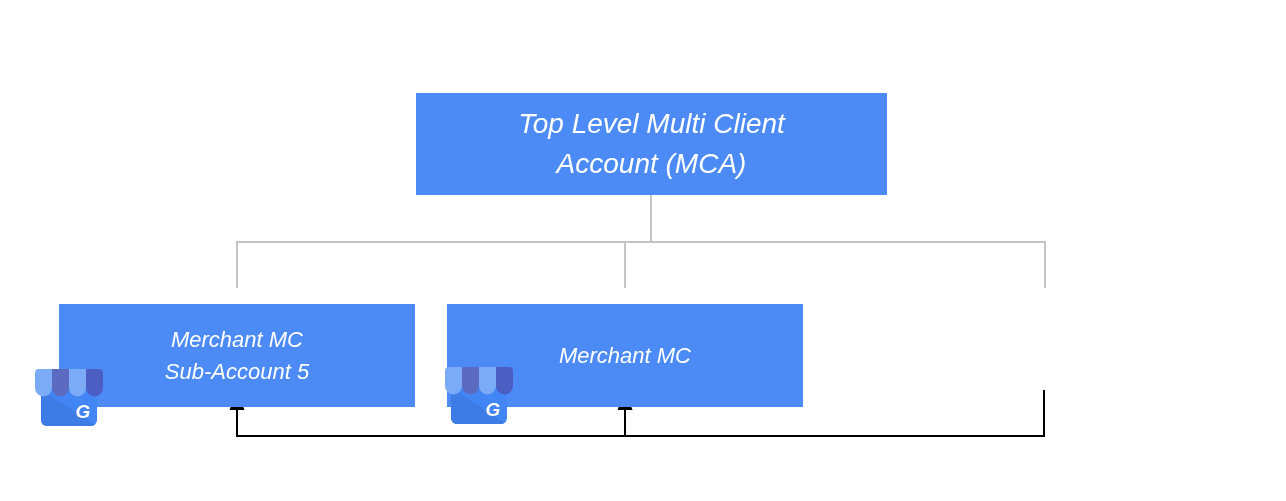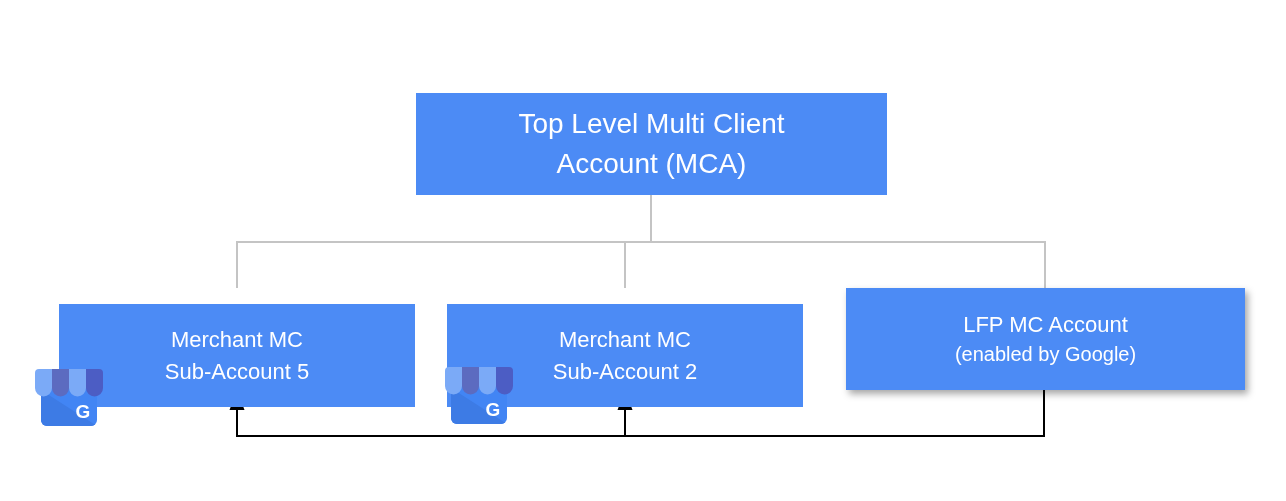--- a/index.html
+++ b/index.html
@@ -3,20 +3,21 @@
 <meta charset="utf-8">
 <style>
   html, body { margin: 0; padding: 0; background: #ffffff; }
   .canvas {
     position: relative;
     width: 1286px;
     height: 495px;
     background: #ffffff;
     overflow: hidden;
     font-family: "Liberation Sans", sans-serif;
+    font-style: italic;
   }
   .connectors {
     position: absolute;
     left: 0; top: 0;
     width: 1286px; height: 501px;
     pointer-events: none;
   }
   .tree-line {
     fill: none;
     stroke: var(--tree-line, #C4C4C4);
@@ -85,27 +86,22 @@
     <div class="l l2">Account (MCA)</div>
   </div>
 
   <div class="node node-sub node-sub1">
     <div class="l l1">Merchant MC</div>
     <div class="l l2">Sub-Account 5</div>
   </div>
 
   <div class="node node-sub node-sub2">
     <div class="l l1">Merchant MC</div>
-    <div class="l l2">Sub-Account 2</div>
   </div>
 
-  <div class="node node-lfp">
-    <div class="l l1">LFP MC Account</div>
-    <div class="l l2">(enabled by Google)</div>
-  </div>
 
   <svg class="gmb-icon gmb-icon-1" viewBox="0 0 68 62" xmlns="http://www.w3.org/2000/svg">
     <defs>
       <clipPath id="bodyClip1">
           <rect x="6" y="16" width="56" height="44" rx="6"></rect>
         </clipPath>
     </defs>
     <rect class="icon-body" x="6" y="16" width="56" height="44" rx="6"></rect>
     <polygon class="icon-shade" points="6,24 62,60 6,60" clip-path="url(#bodyClip1)"></polygon>
     <path class="stripe-light" d="M0,7 a4,4 0 0 1 4,-4 H17 V22 a8.5,8.5 0 0 1 -17,0 Z"></path>

